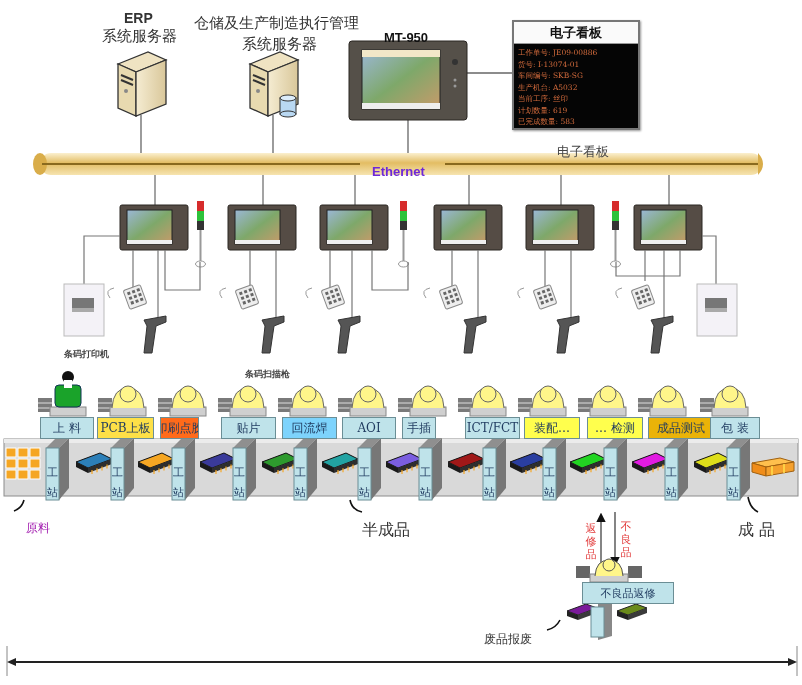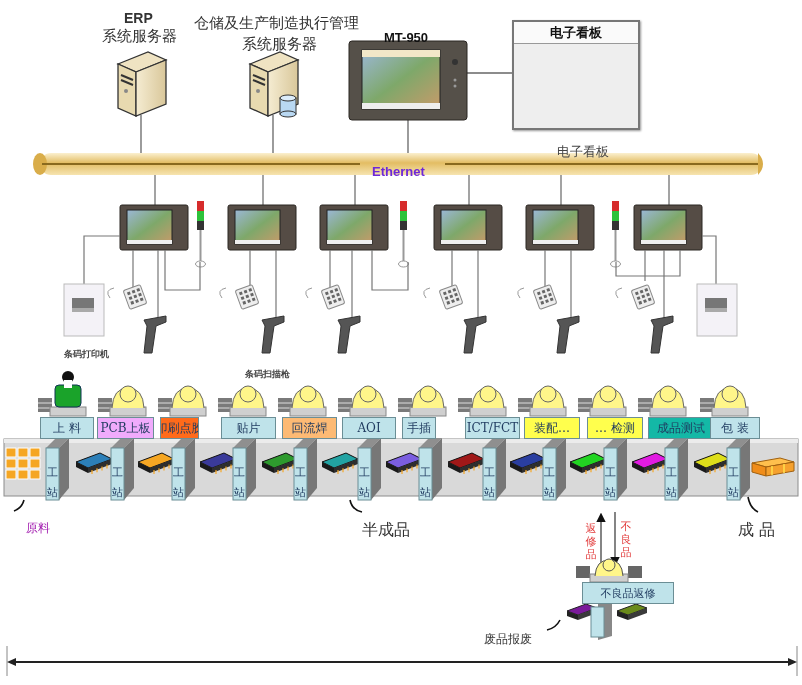--- a/index.html
+++ b/index.html
@@ -597,39 +597,48 @@
 </svg>
 
 <div class="lbl bold" style="left:124px;top:2px;font-size:14px;font-family:'Liberation Sans',sans-serif;">ERP</div>
 <div class="lbl cjk" style="left:102px;top:19px;font-size:15px;">系统服务器</div>
 <div class="lbl cjk" style="left:194px;top:6px;font-size:15px;">仓储及生产制造执行管理</div>
 <div class="lbl cjk" style="left:242px;top:27px;font-size:15px;">系统服务器</div>
 <div class="lbl bold" style="left:384px;top:22px;font-size:13px;font-family:'Liberation Sans',sans-serif;color:#111;">MT-950</div>
 
 <div class="board">
   <div class="board-title">电子看板</div>
+  <div class="board-body">
+    <div class="board-line">工作单号: JE09-00886</div>
+    <div class="board-line">货号: I-13074-01</div>
+    <div class="board-line">车间编号: SKB-SG</div>
+    <div class="board-line">生产机台: A5032</div>
+    <div class="board-line">当前工序: 丝印</div>
+    <div class="board-line">计划数量: 619</div>
+    <div class="board-line">已完成数量: 583</div>
+  </div>
 </div>
 <div class="lbl cjk" style="left:557px;top:135px;font-size:13px;color:#444;">电子看板</div>
 <div class="lbl bold" style="left:372px;top:156px;font-size:13px;font-family:'Liberation Sans',sans-serif;color:#6d28d9;">Ethernet</div>
 
 <div class="lbl cjk bold" style="left:64px;top:340px;font-size:9px;color:#444;">条码打印机</div>
 <div class="lbl cjk bold" style="left:245px;top:360px;font-size:9px;color:#444;">条码扫描枪</div>
 
 <div id="station-labels">
     <div class="station-label" style="left: 40px; top: 417px; width: 54px; background: rgb(191, 227, 234);">上 料</div>
-    <div class="station-label" style="left: 97px; top: 417px; width: 57px; background: #f0abfc;">PCB上板</div>
+    <div class="station-label" style="left: 97px; top: 417px; width: 57px; background: #fde047;">PCB上板</div>
     <div class="station-label" style="left: 160px; top: 417px; width: 39px; background: rgb(255, 106, 26);">印刷点胶</div>
     <div class="station-label" style="left: 221px; top: 417px; width: 55px; background: rgb(191, 227, 234);">贴片</div>
-    <div class="station-label" style="left: 282px; top: 417px; width: 55px; background: #fdba74;">回流焊</div>
+    <div class="station-label" style="left: 282px; top: 417px; width: 55px; background: #7dd3fc;">回流焊</div>
     <div class="station-label" style="left: 342px; top: 417px; width: 54px; background: rgb(191, 227, 234);">AOI</div>
     <div class="station-label" style="left: 402px; top: 417px; width: 34px; background: rgb(191, 227, 234);">手插</div>
     <div class="station-label" style="left: 465px; top: 417px; width: 55px; background: rgb(191, 227, 234);">ICT/FCT</div>
     <div class="station-label" style="left: 524px; top: 417px; width: 56px; background: rgb(255, 255, 77);">装配…</div>
     <div class="station-label" style="left: 587px; top: 417px; width: 56px; background: rgb(255, 255, 77);">… 检测</div>
-    <div class="station-label" style="left: 648px; top: 417px; width: 66px; background: #14b8a6;">成品测试</div>
+    <div class="station-label" style="left: 648px; top: 417px; width: 66px; background: #eab308;">成品测试</div>
     <div class="station-label" style="left: 710px; top: 417px; width: 50px; background: rgb(191, 227, 234);">包 装</div>
   </div>
 <div id="post-labels">
     <div class="lbl cjk" style="left: 47px; top: 457px; font-size: 11px; color: rgb(31, 58, 95); font-family: &quot;DejaVu Serif&quot;, serif;">工</div>
     <div class="lbl cjk" style="left: 47px; top: 477px; font-size: 11px; color: rgb(31, 58, 95); font-family: &quot;DejaVu Serif&quot;, serif;">站</div>
     <div class="lbl cjk" style="left: 112px; top: 457px; font-size: 11px; color: rgb(31, 58, 95); font-family: &quot;DejaVu Serif&quot;, serif;">工</div>
     <div class="lbl cjk" style="left: 112px; top: 477px; font-size: 11px; color: rgb(31, 58, 95); font-family: &quot;DejaVu Serif&quot;, serif;">站</div>
     <div class="lbl cjk" style="left: 173px; top: 457px; font-size: 11px; color: rgb(31, 58, 95); font-family: &quot;DejaVu Serif&quot;, serif;">工</div>
     <div class="lbl cjk" style="left: 173px; top: 477px; font-size: 11px; color: rgb(31, 58, 95); font-family: &quot;DejaVu Serif&quot;, serif;">站</div>
     <div class="lbl cjk" style="left: 234px; top: 457px; font-size: 11px; color: rgb(31, 58, 95); font-family: &quot;DejaVu Serif&quot;, serif;">工</div>

